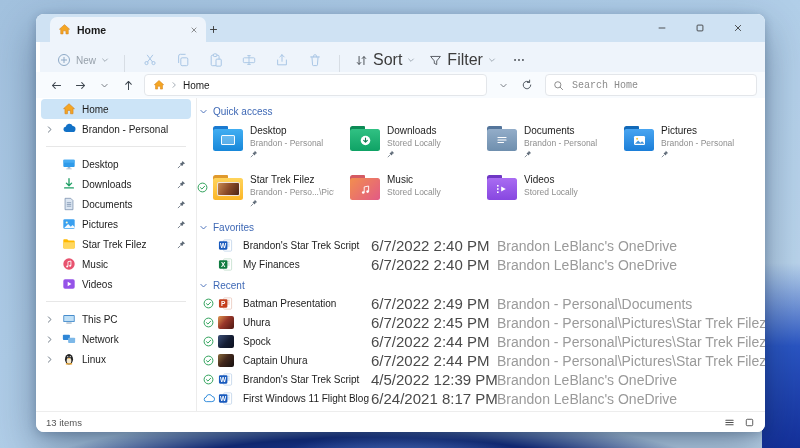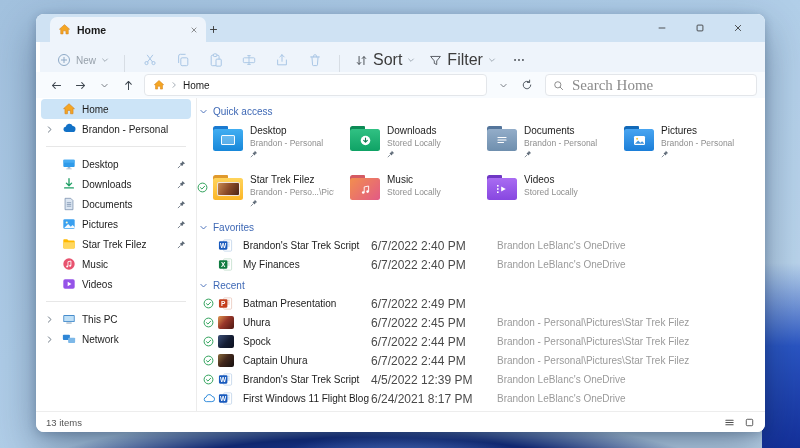--- a/index.html
+++ b/index.html
@@ -35,22 +35,22 @@
   .ibtn{width:27px;height:24px;display:flex;align-items:center;justify-content:center;margin:0 3px;flex:none}
   
   .addr{position:absolute;left:0;right:0;top:58px;height:26px;background:#f8fbfe;display:flex;align-items:center;
         padding:0 8px;border-bottom:1px solid #e9edf2}
   .abtn{width:24px;height:22px;display:flex;align-items:center;justify-content:center;color:#3f4750;flex:none}
   .crumbbox{flex:1;height:20px;background:#fff;border:1px solid #e3e6ea;border-radius:4px;display:flex;
             align-items:center;gap:5px;padding:0 8px;margin:0 4px}
   .crumb-label{font-size:10px;color:#1c1c1c}
   .searchbox{width:196px;height:20px;background:#fff;border:1px solid #e3e6ea;border-radius:4px;display:flex;
              align-items:center;gap:6px;padding:0 7px;margin-left:6px}
-  .searchbox input{border:none;outline:none;background:transparent;font-size:15px;color:#333;width:100%;
-                   font-family:Liberation Serif, serif}
+  .searchbox input{border:none;outline:none;background:transparent;font-size:10px;color:#333;width:100%;
+                   font-family:Liberation Mono, monospace}
   .searchbox input::placeholder{color:#8b8b8b}
   
   .bodyarea{position:absolute;left:0;right:0;top:84px;bottom:20px;display:flex;background:#fff}
   .side{width:160px;flex:none;border-right:1px solid #ececec;padding-top:1px}
   .srow{height:20px;display:flex;align-items:center;gap:6px;margin:0 5px;padding:0 4px;border-radius:4px;font-size:10px;color:#1c1c1c}
   .srow.sel{background:#cce4f7}
   .exp{width:11px;flex:none;display:flex;color:#5f6b78}
   .sic{width:14px;height:14px;flex:none;display:flex}
   .slab{flex:1;white-space:nowrap;overflow:hidden}
   .spin{width:10px;flex:none;display:flex;color:#5f6b78}
@@ -81,22 +81,22 @@
   .tpin{height:10px;display:flex;color:#5f6b78;margin-top:1px}
   
   .frow{height:19px;display:flex;align-items:center;padding-left:6px}
   .badge{width:15px;flex:none;display:flex}
   .ficon{width:16px;flex:none;display:flex;margin-right:9px}
   .thumb{width:16px;height:13px;border-radius:2px}
   .thumb-uhura{background:linear-gradient(130deg,#d08248 10%,#99372a 45%,#5a1d16 90%)}
   .thumb-spock{background:linear-gradient(130deg,#3c4f77 0%,#151d33 55%,#0a0f1e 100%)}
   .thumb-pike{background:linear-gradient(130deg,#8a6a3a 0%,#43281c 45%,#15100f 100%)}
   .fname{width:128px;flex:none;font-size:10px;color:#1c1c1c;white-space:nowrap;overflow:hidden}
-  .fdate{width:126px;flex:none;font-size:12px;color:#4a4a4a;white-space:nowrap}
-  .floc{font-size:10px;color:#9a9a9a;white-space:nowrap;overflow:hidden}
+  .fdate{width:126px;flex:none;font-size:15px;color:#4a4a4a;white-space:nowrap}
+  .floc{font-size:14px;color:#9a9a9a;white-space:nowrap;overflow:hidden}
   
   .statusbar{position:absolute;left:0;right:0;bottom:0;height:20px;background:#fff;border-top:1px solid #ededed;
              display:flex;align-items:center;padding:0 10px;font-size:9.5px;color:#555}
   .sviews{margin-left:auto;display:flex;gap:9px;color:#4f4f4f}
   .sviews span{display:flex}
   svg{display:block}
 </style>
 </head>
 <body>
 
@@ -621,20 +621,33 @@
                 <use href="#i-chev-right"></use>
               </svg>
             </span>
           <span class="sic">
               <svg width="14" height="14">
                 <use href="#i-network"></use>
               </svg>
             </span>
           <span class="slab">Network</span>
         </div>
+        <div class="srow">
+          <span class="exp">
+              <svg width="9" height="9">
+                <use href="#i-chev-right"></use>
+              </svg>
+            </span>
+          <span class="sic">
+              <svg width="14" height="14">
+                <use href="#i-linux"></use>
+              </svg>
+            </span>
+          <span class="slab">Linux</span>
+        </div>
       </div>
 
       <div class="main">
 
         <div class="shead">
           <span class="chev">
               <svg width="9" height="9">
                 <use href="#i-chev-down"></use>
               </svg>
             </span>
@@ -818,20 +831,21 @@
                   <use href="#i-check-badge"></use>
                 </svg>
               </span>
             <span class="ficon">
                 <svg width="15" height="15">
                   <use href="#i-ppt"></use>
                 </svg>
               </span>
             <span class="fname">Batman Presentation</span>
             <span class="fdate">6/7/2022 2:49 PM</span>
+            <span class="floc">Brandon - Personal\Documents</span>
           </div>
           <div class="frow">
             <span class="badge">
                 <svg width="11" height="11">
                   <use href="#i-check-badge"></use>
                 </svg>
               </span>
             <span class="ficon">
                 <span class="thumb thumb-uhura"></span>
               </span>

